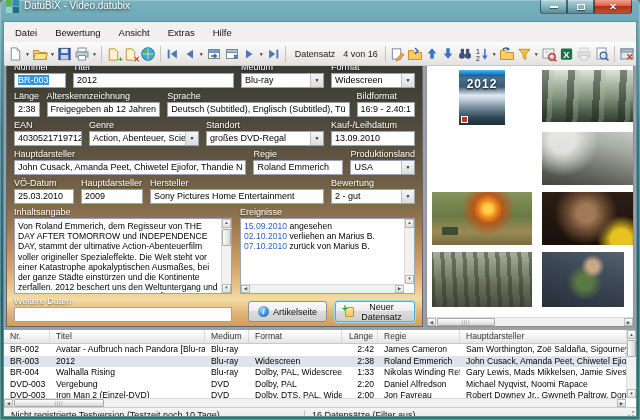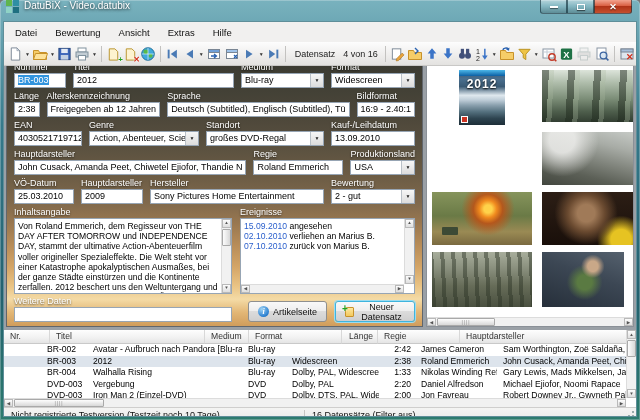--- a/index.html
+++ b/index.html
@@ -117,21 +117,21 @@
   .g-g{width:82px;height:55px;background:
     radial-gradient(circle at 62% 26%,#c9a888 0 8%,transparent 18%),
     radial-gradient(circle at 52% 55%,#5a7a42 0 14%,transparent 34%),
     linear-gradient(200deg,#55616e 0%,#3c4754 42%,#262f3a 100%);}
   
   .grid{flex:0 0 78px;background:#fff;border-top:1px solid #9aa0a6;display:flex;flex-direction:column;position:relative;overflow:hidden;}
   .trowwrap{flex:1;display:flex;flex-direction:column;margin-right:2px;}
   .thead{display:flex;flex:0 0 14px;}
   .th{background:linear-gradient(180deg,#fefefe,#f1f1f1 60%,#e4e4e4);border-right:1px solid #d8d8d8;border-bottom:1px solid #c9c9c9;
     font-size:8.6px;color:#333;padding:1px 0 0 6px;white-space:nowrap;overflow:hidden;}
-  .tr{display:flex;flex:0 0 11.5px;padding-left:37px;}
+  .tr{display:flex;flex:0 0 11.5px;}
   .tr.selected{background:#dde4ec;}
   .td{font-size:8.6px;color:#000;padding:0 0 0 6px;white-space:nowrap;overflow:hidden;line-height:11.5px;}
   .c0{width:46px;flex:0 0 auto;}.c1{width:155px;flex:0 0 auto;}.c2{width:44px;flex:0 0 auto;}
   .c3{width:93px;flex:0 0 auto;}.c4{width:36px;flex:0 0 auto;text-align:right;padding-right:4px;}
   .c5{width:82px;flex:0 0 auto;}.c6{flex:1;}
   .tvscroll{position:absolute;top:0;right:0;width:10px;bottom:9px;background:#f1f1f1;border-left:1px solid #dcdcdc;display:flex;flex-direction:column;}
   .thscroll{position:absolute;left:0;right:10px;bottom:0;height:9px;background:#f1f1f1;border-top:1px solid #dcdcdc;display:flex;}
   
   .statusbar{flex:0 0 15px;background:linear-gradient(180deg,#f4f4f3,#e9e8e7);border-top:1px solid #cfcecd;display:flex;align-items:center;position:relative;}
   .spane{font-size:9px;color:#111;padding:0 7px;white-space:nowrap;}
@@ -586,21 +586,21 @@
             <span class="td c5">Nikolas Winding Refn</span>
             <span class="td c6">Gary Lewis, Mads Mikkelsen, Jamie Sives</span>
         </div>
         <div class="tr">
           <span class="td c0">DVD-003</span>
             <span class="td c1">Vergebung</span>
             <span class="td c2">DVD</span>
             <span class="td c3">Dolby, PAL</span>
             <span class="td c4">2:20</span>
             <span class="td c5">Daniel Alfredson</span>
-            <span class="td c6">Michael Ejiofor, Noomi Rapace</span>
+            <span class="td c6">Michael Nyqvist, Noomi Rapace</span>
         </div>
         <div class="tr">
           <span class="td c0">DVD-003</span>
             <span class="td c1">Iron Man 2 (Einzel-DVD)</span>
             <span class="td c2">DVD</span>
             <span class="td c3">Dolby, DTS, PAL, Wides...</span>
             <span class="td c4">2:00</span>
             <span class="td c5">Jon Favreau</span>
             <span class="td c6">Robert Downey Jr., Gwyneth Paltrow, Don Cheadle,</span>
         </div>

